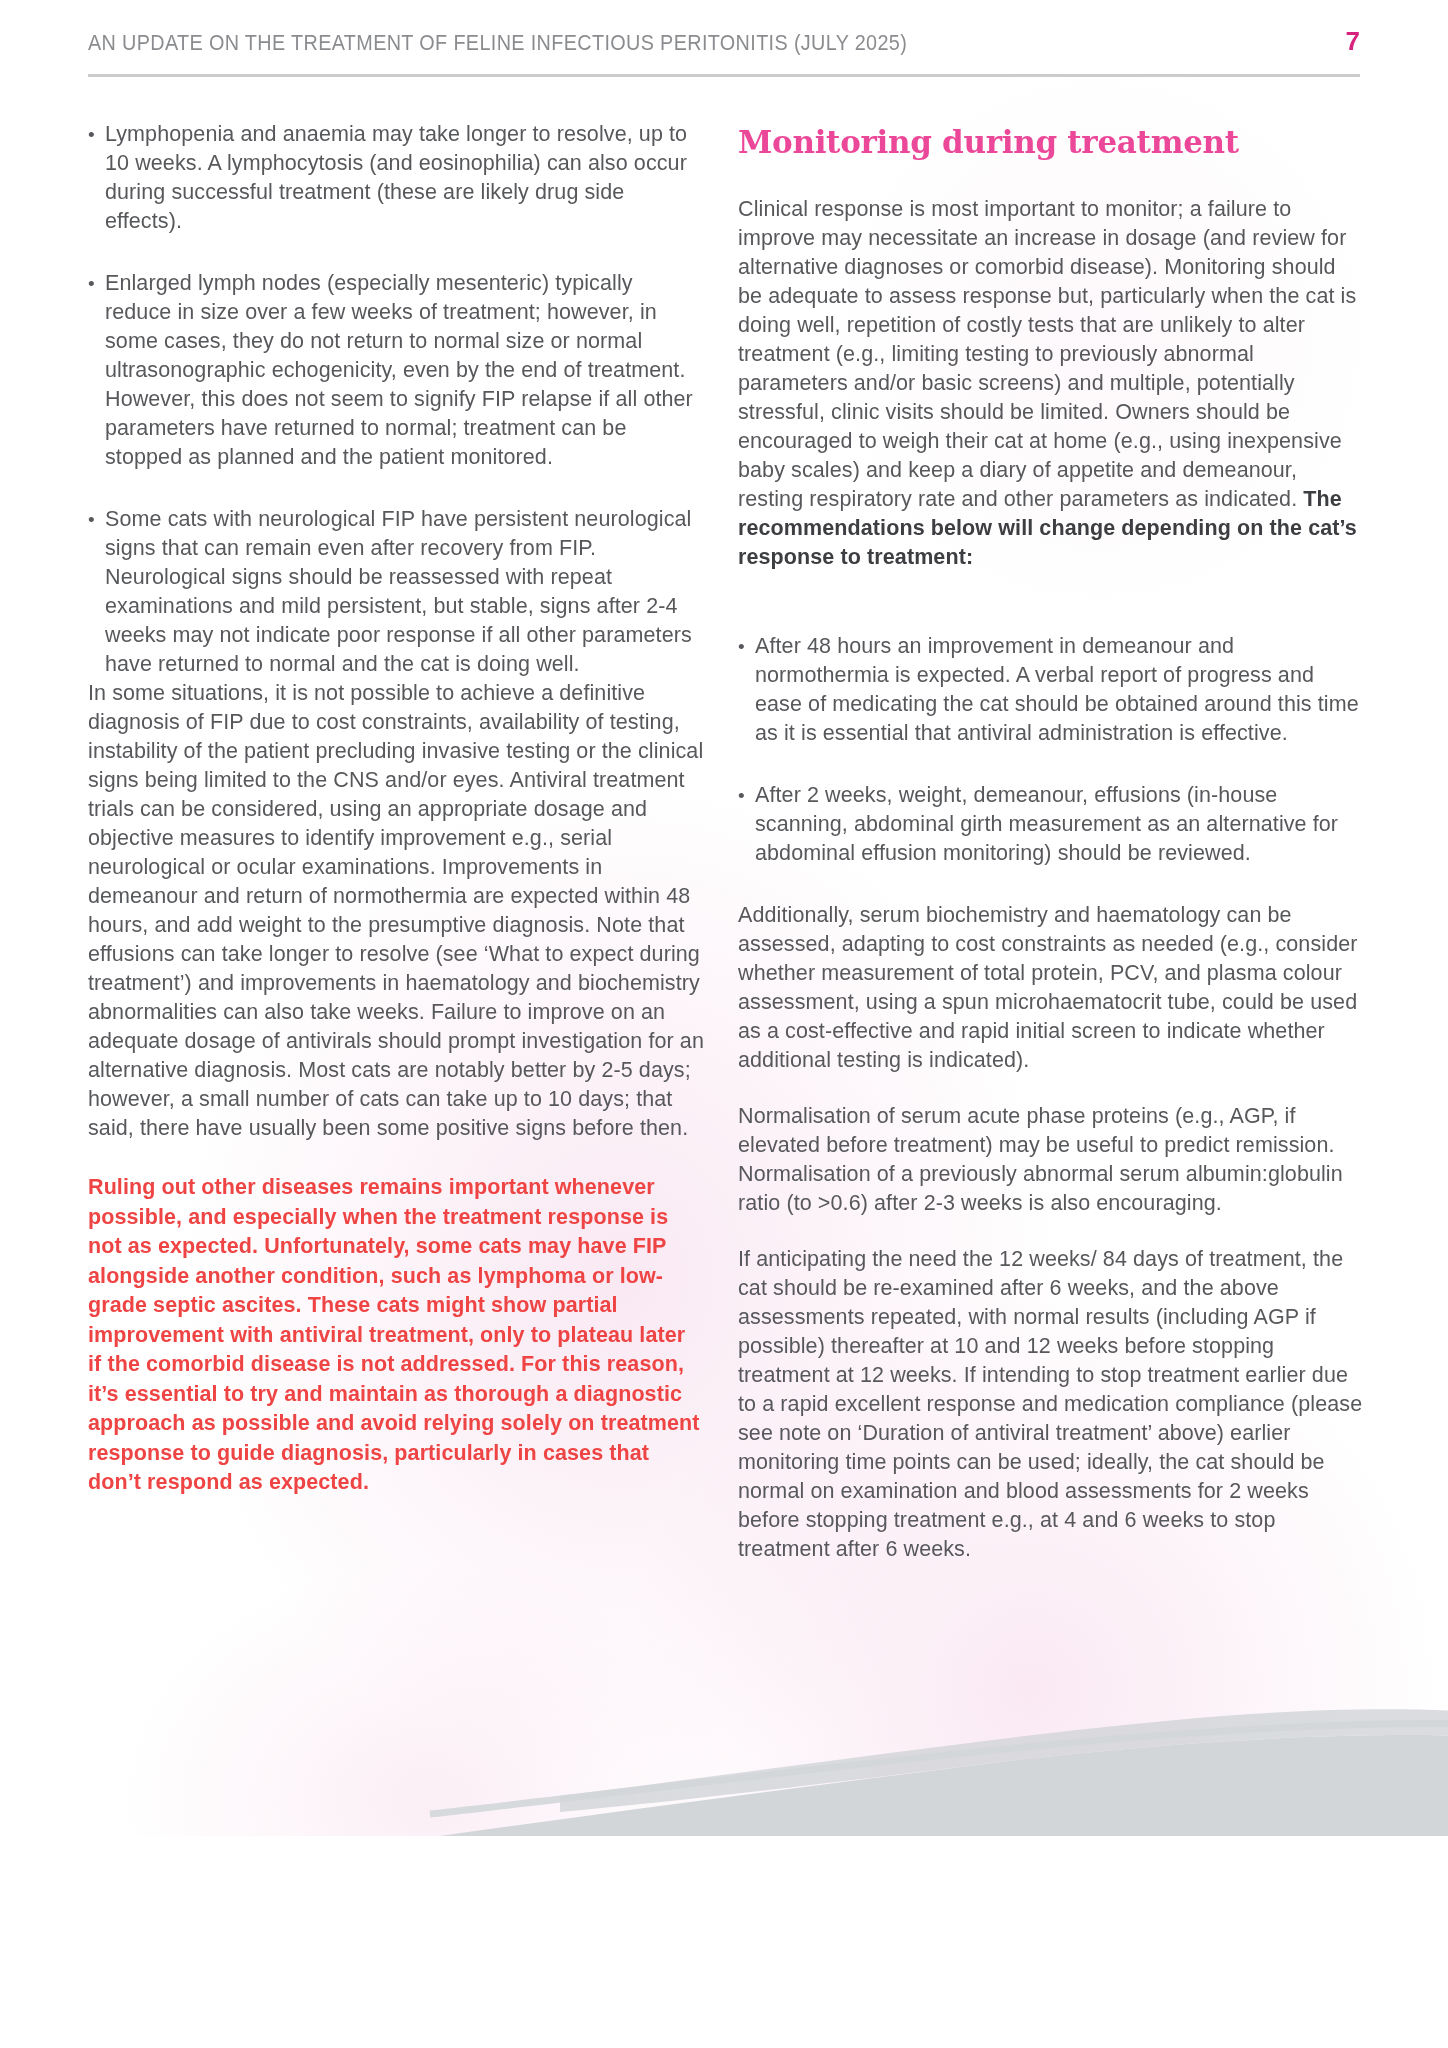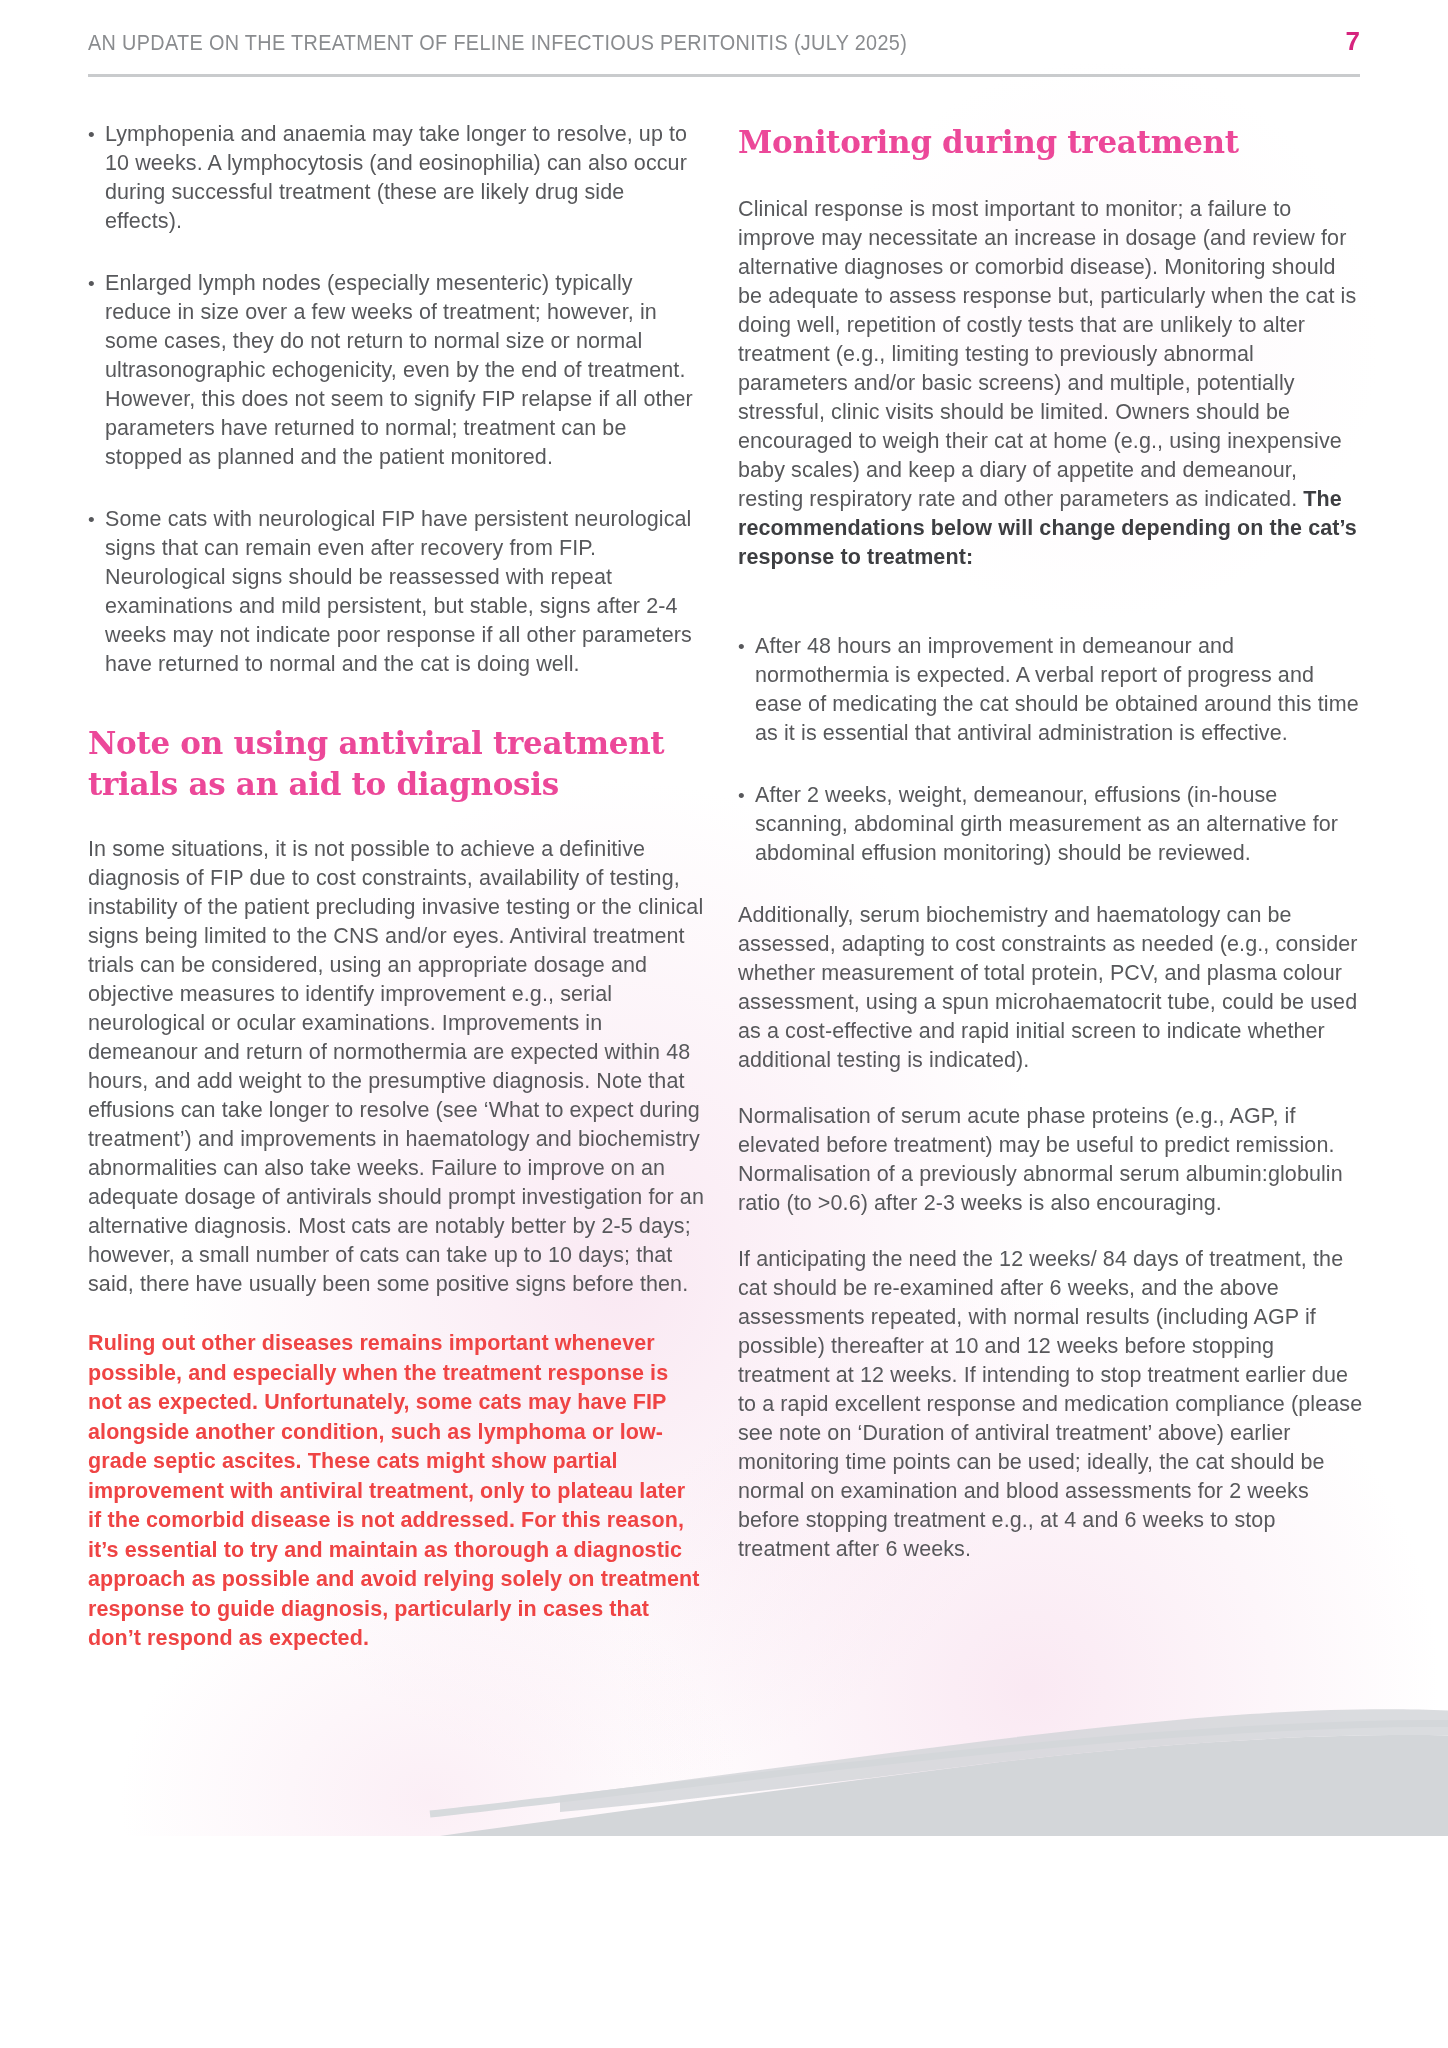--- a/index.html
+++ b/index.html
@@ -79,21 +79,20 @@
   <div class="header-title">AN UPDATE ON THE TREATMENT OF FELINE INFECTIOUS PERITONITIS (JULY 2025)</div>
   <div class="page-number">7</div>
   <div class="header-rule"></div>
 
   <div class="col col-left">
     <ul class="bullets">
       <li>Lymphopenia and anaemia may take longer to resolve, up to 10 weeks. A lymphocytosis (and eosinophilia) can also occur during successful treatment (these are likely drug side effects).</li>
       <li>Enlarged lymph nodes (especially mesenteric) typically reduce in size over a few weeks of treatment; however, in some cases, they do not return to normal size or normal ultrasonographic echogenicity, even by the end of treatment. However, this does not seem to signify FIP relapse if all other parameters have returned to normal; treatment can be stopped as planned and the patient monitored.</li>
       <li>Some cats with neurological FIP have persistent neurological signs that can remain even after recovery from FIP. Neurological signs should be reassessed with repeat examinations and mild persistent, but stable, signs after 2-4 weeks may not indicate poor response if all other parameters have returned to normal and the cat is doing well.</li>
     </ul>
-    <h2 class="section">Note on using antiviral treatment trials as an aid to diagnosis</h2>
     <p class="body">In some situations, it is not possible to achieve a definitive diagnosis of FIP due to cost constraints, availability of testing, instability of the patient precluding invasive testing or the clinical signs being limited to the CNS and/or eyes. Antiviral treatment trials can be considered, using an appropriate dosage and objective measures to identify improvement e.g., serial neurological or ocular examinations. Improvements in demeanour and return of normothermia are expected within 48 hours, and add weight to the presumptive diagnosis. Note that effusions can take longer to resolve (see ‘What to expect during treatment’) and improvements in haematology and biochemistry abnormalities can also take weeks. Failure to improve on an adequate dosage of antivirals should prompt investigation for an alternative diagnosis. Most cats are notably better by 2-5 days; however, a small number of cats can take up to 10 days; that said, there have usually been some positive signs before then.</p>
     <p class="bold-para">Ruling out other diseases remains important whenever possible, and especially when the treatment response is not as expected. Unfortunately, some cats may have FIP alongside another condition, such as lymphoma or low-grade septic ascites. These cats might show partial improvement with antiviral treatment, only to plateau later if the comorbid disease is not addressed. For this reason, it’s essential to try and maintain as thorough a diagnostic approach as possible and avoid relying solely on treatment response to guide diagnosis, particularly in cases that don’t respond as expected.</p>
   </div>
 
   <div class="col col-right">
     <h2 class="section">Monitoring during treatment</h2>
     <p class="body"><span>Clinical response is most important to monitor; a failure to improve may necessitate an increase in dosage (and review for alternative diagnoses or comorbid disease). Monitoring should be adequate to assess response but, particularly when the cat is doing well, repetition of costly tests that are unlikely to alter treatment (e.g., limiting testing to previously abnormal parameters and/or basic screens) and multiple, potentially stressful, clinic visits should be limited. Owners should be encouraged to weigh their cat at home (e.g., using inexpensive baby scales) and keep a diary of appetite and demeanour, resting respiratory rate and other parameters as indicated. </span><span class="bold">The recommendations below will change depending on the cat’s response to treatment:</span></p>
     <div class="bullets-gap"></div>
     <ul class="bullets">
       <li>After 48 hours an improvement in demeanour and normothermia is expected. A verbal report of progress and ease of medicating the cat should be obtained around this time as it is essential that antiviral administration is effective.</li>

